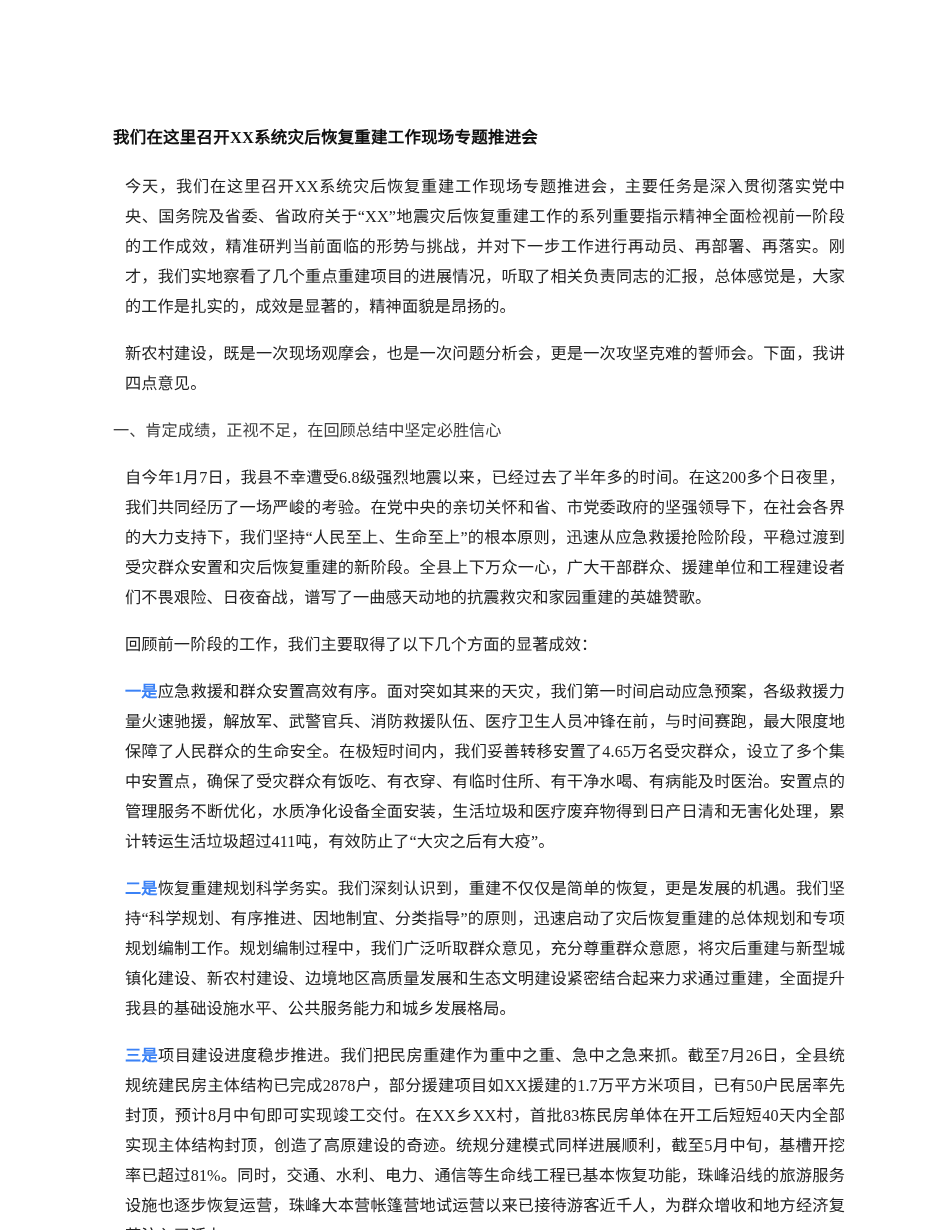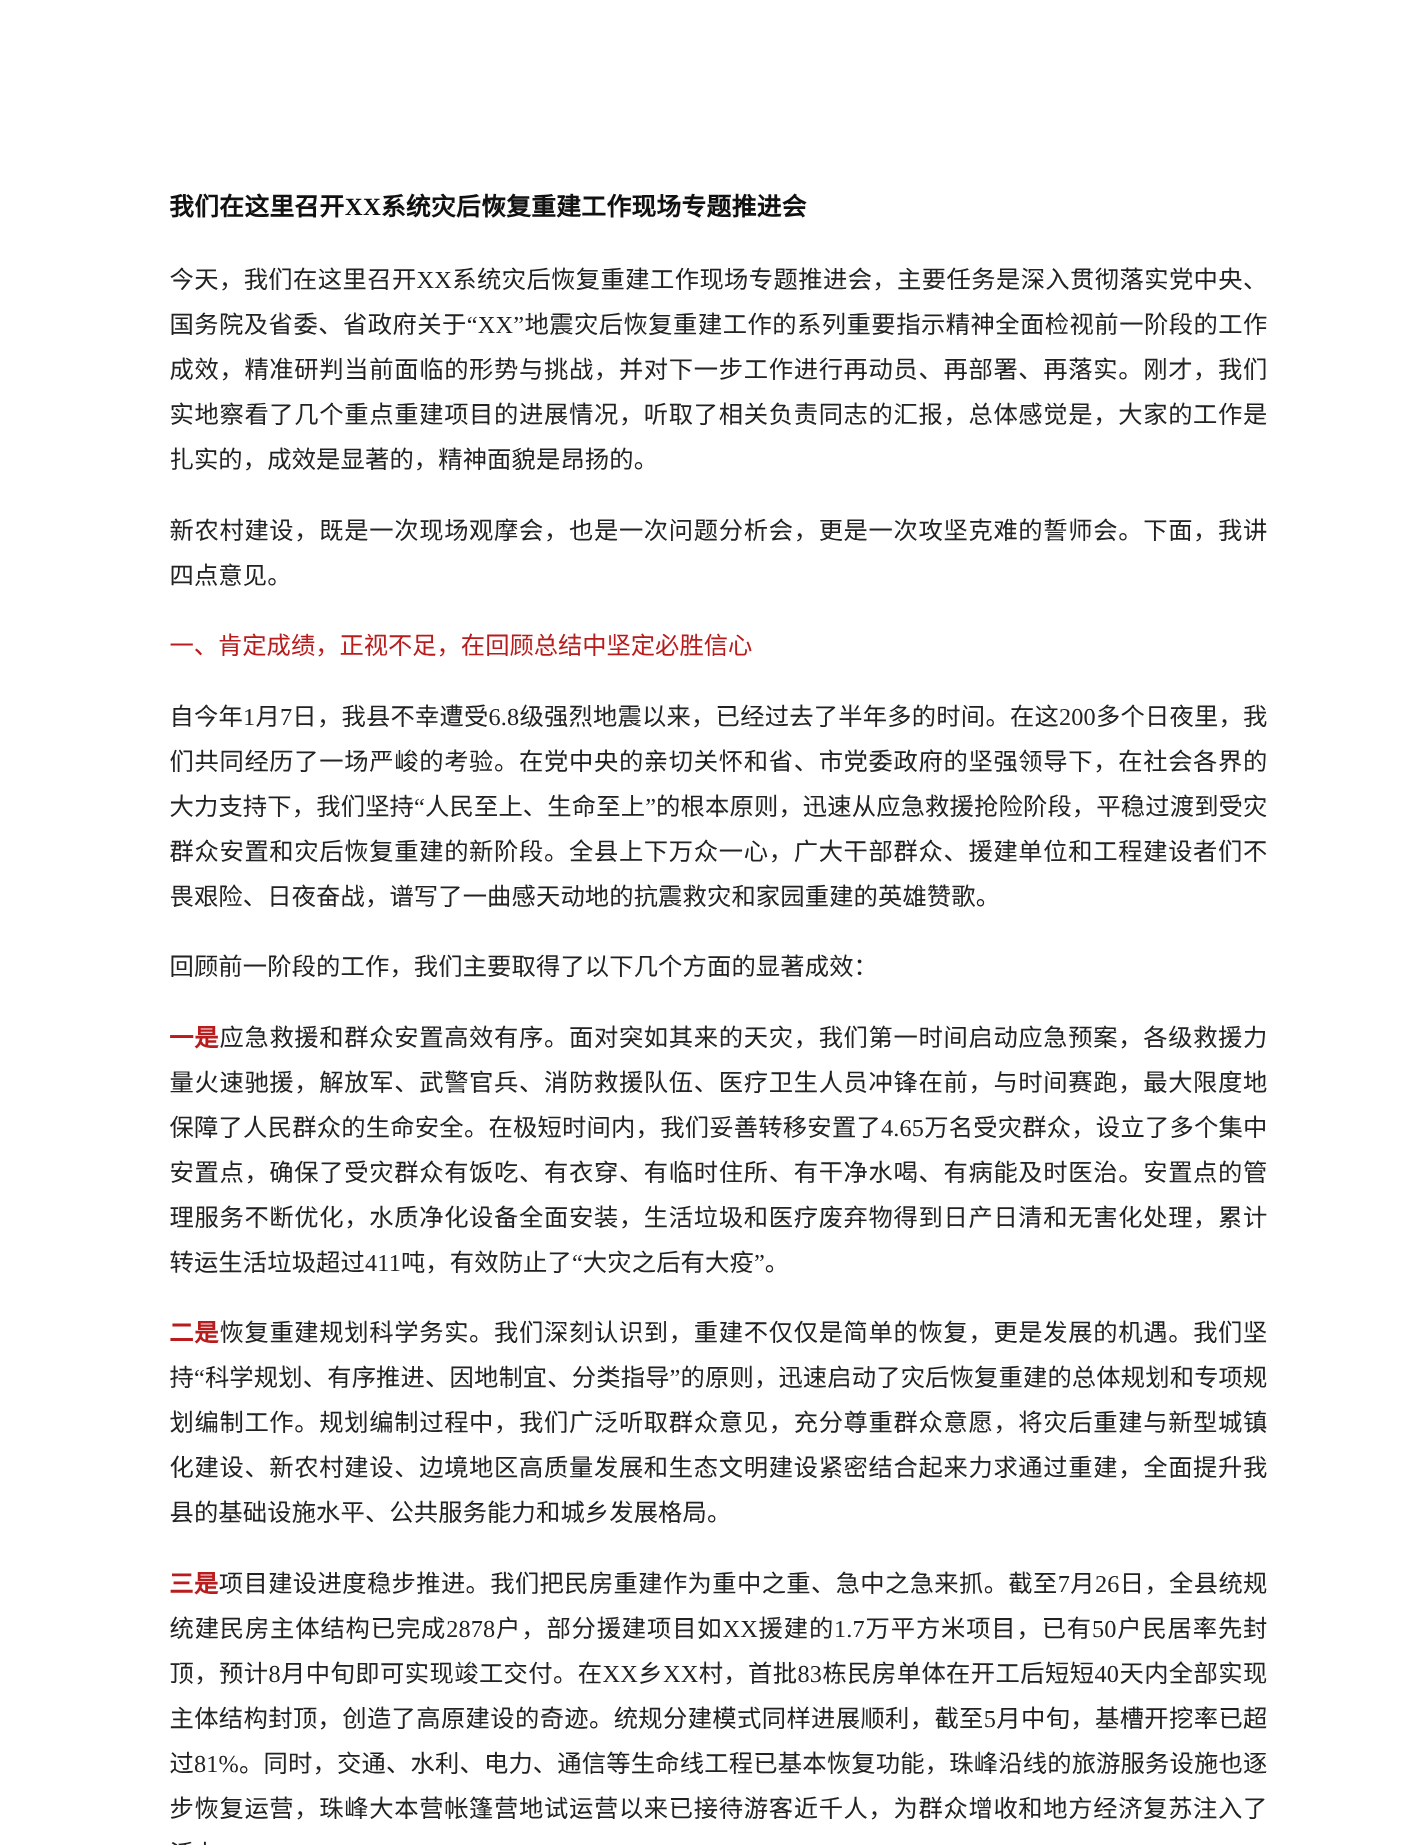--- a/index.html
+++ b/index.html
@@ -26,41 +26,41 @@
     font-size: 16.5px;
     font-weight: bold;
     line-height: 1.55;
     margin: 0 0 21px 0;
     letter-spacing: 0.2px;
     color: #111111;
   }
   .para {
     font-size: 16.2px;
     line-height: 30px;
-    margin: 0 0 17px 0;
+    margin: 0 0 17px 12px;
     text-align: justify;
     text-justify: inter-ideograph;
     color: #222222;
     letter-spacing: 0.1px;
   }
   .para:last-child {
     margin-bottom: 0;
   }
   .para.short {
     margin-bottom: 17px;
   }
   .lead {
     font-weight: bold;
-    color: #b91c1c;
+    color: #3b82f6;
   }
   .section-heading {
     font-size: 16.2px;
     line-height: 30px;
     margin: 4px 0 17px 0;
-    color: #b91c1c;
+    color: #404040;
     font-weight: normal;
     text-align: justify;
   }
 </style>
 </head>
 <body>
 
 <div class="page">
 
   <h1 class="doc-title">我们在这里召开XX系统灾后恢复重建工作现场专题推进会</h1>

